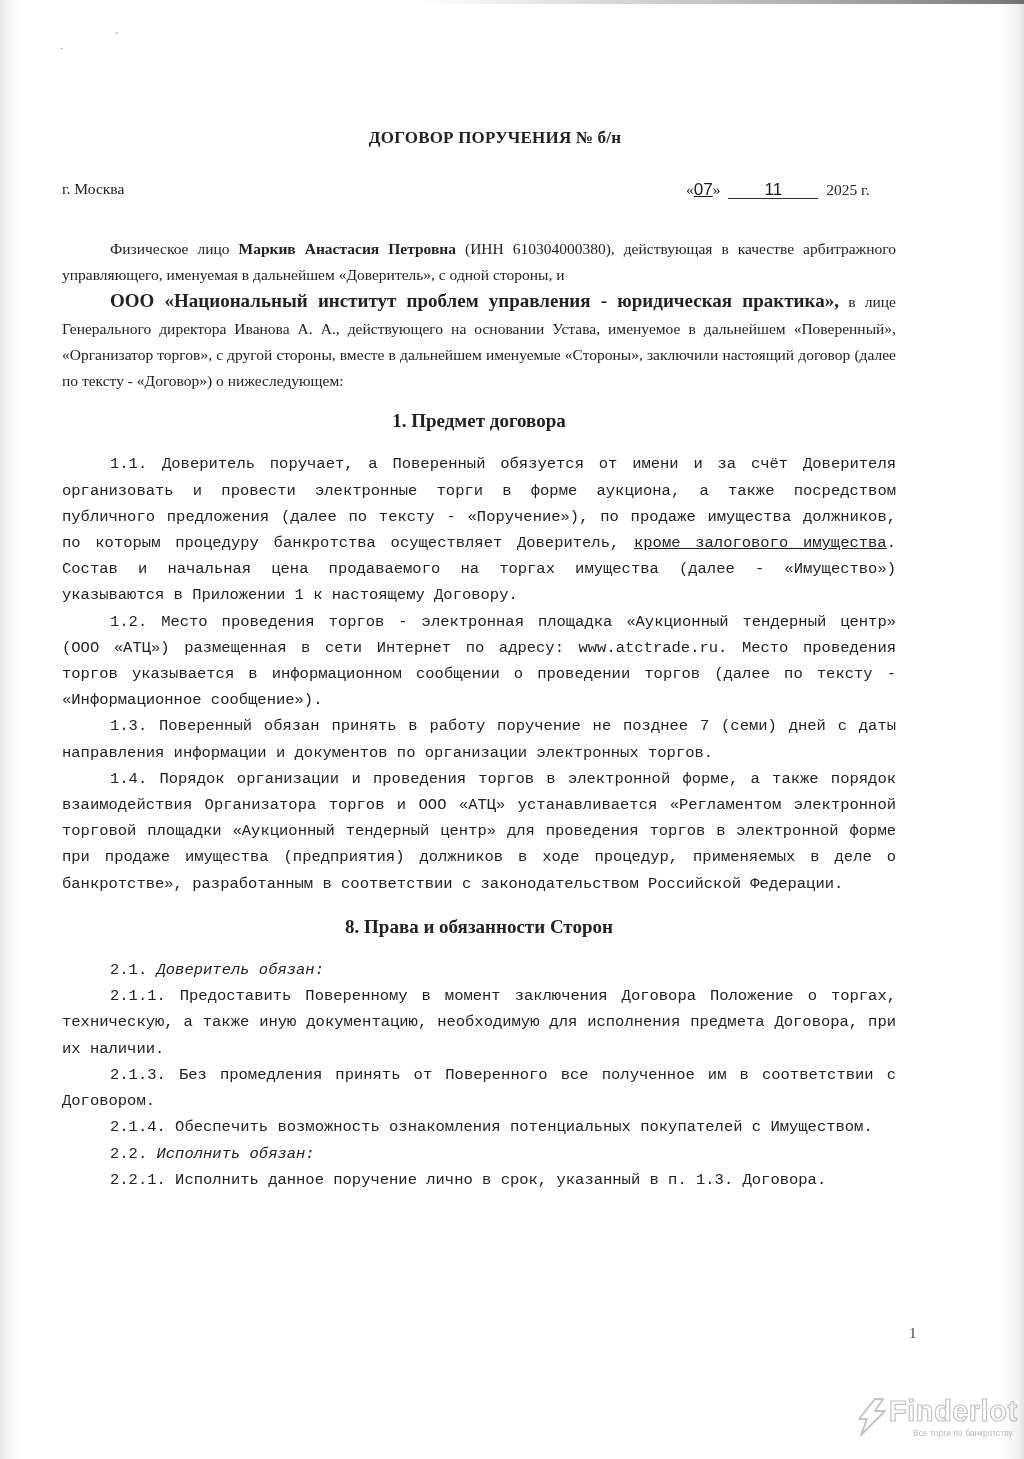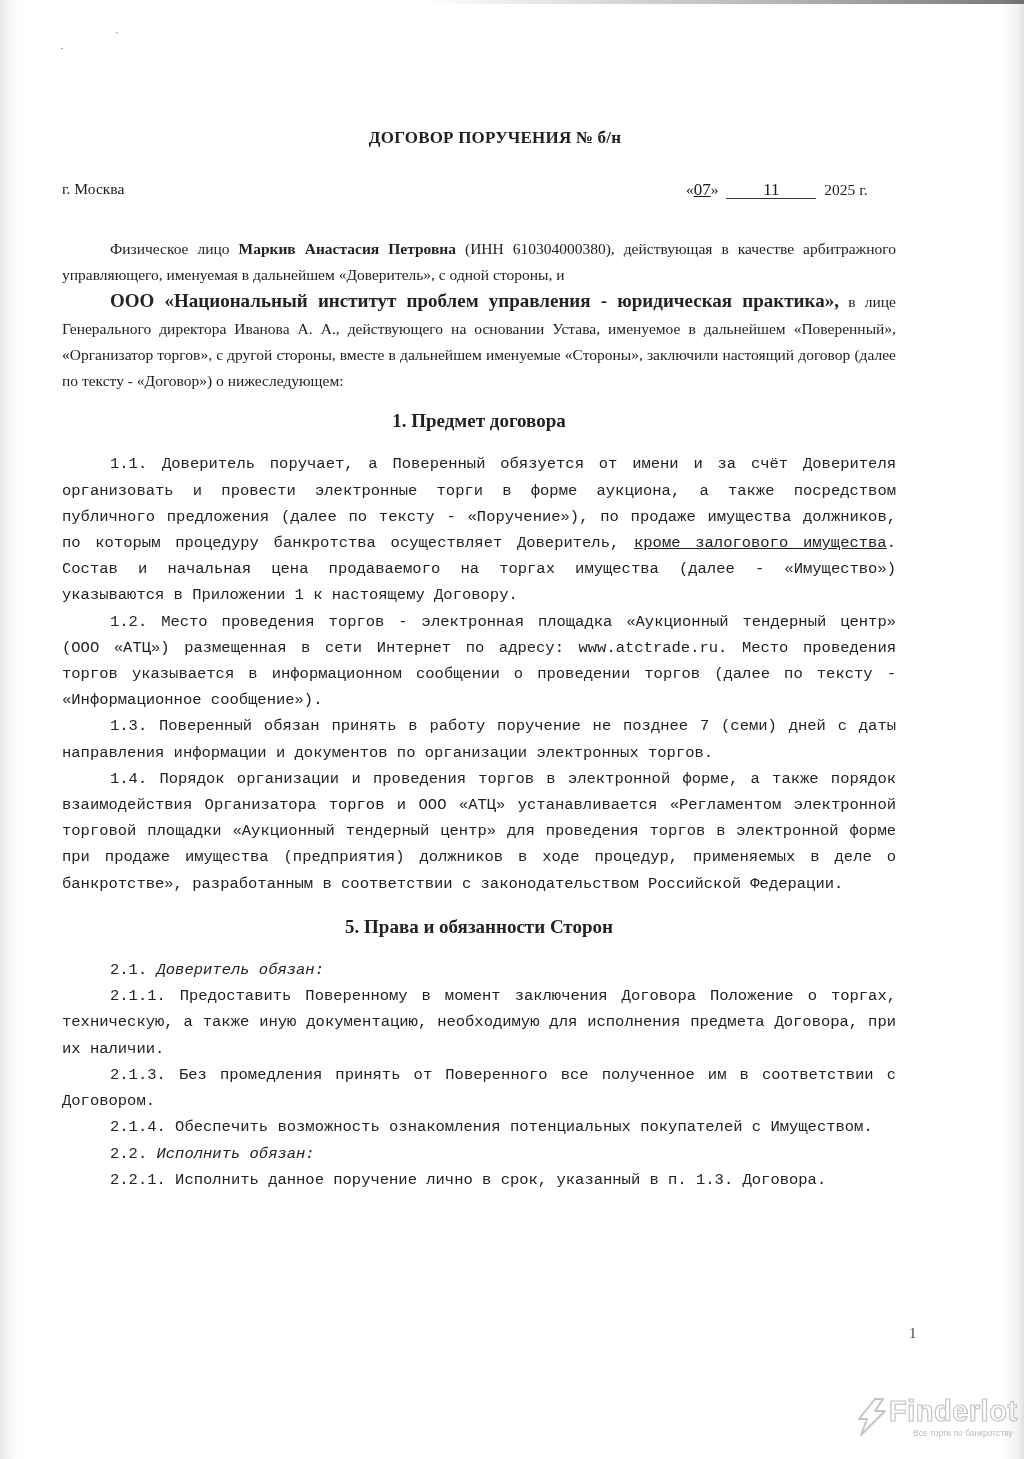--- a/index.html
+++ b/index.html
@@ -18,21 +18,21 @@
     position: absolute; left: 420px; top: 0; width: 604px; height: 4px;
     background: linear-gradient(90deg, rgba(120,120,120,0) 0%, rgba(90,90,90,0.45) 60%, rgba(60,60,60,0.7) 100%);
   }
   .specks { position: absolute; font-size: 11px; color: #666; }
   .title {
     position: absolute; top: 128px; left: 0; width: 968px; text-align: center;
     font-weight: bold; font-size: 17px; letter-spacing: 0.2px; padding-left: 11px;
   }
   .city { position: absolute; left: 62px; top: 180px; font-size: 15.5px; }
   .date { position: absolute; left: 686px; top: 180px; font-size: 15.5px; white-space: nowrap; }
-  .date .hand { font-family: Liberation Serif, serif; font-size: 17px; color: #1a1a1a; }
+  .date .hand { font-family: Liberation Sans, sans-serif; font-size: 17px; color: #1a1a1a; }
   .date .u-day { text-decoration: underline; display: inline-block; }
   .date .u-month { display: inline-block; width: 90px; border-bottom: 1px solid #333; text-align: center; margin: 0 4px; line-height: 16px; }
   .body {
     position: absolute; left: 62px; top: 236px; width: 834px;
     font-size: 15.5px; line-height: 26.2px; text-align: justify;
   }
   .body p { margin: 0; }
   .ind { text-indent: 48px; }
   .ind2 { text-indent: 48px; font-family: Liberation Mono, monospace; }
   .h { text-align: center; font-weight: bold; font-size: 19px; margin: 14px 0 17px 0 !important; text-indent: 0; }
@@ -81,21 +81,21 @@
     <p class="ind"><span>Физическое лицо </span><b>Маркив Анастасия Петровна</b><span> (ИНН 610304000380), действующая в качестве арбитражного управляющего, именуемая в дальнейшем «Доверитель», с одной стороны, и</span></p>
     <p class="ind"><span class="party2">ООО «Национальный институт проблем управления - юридическая практика»,</span><span> в лице Генерального директора Иванова А. А., действующего на основании Устава, именуемое в дальнейшем «Поверенный», «Организатор торгов», с другой стороны, вместе в дальнейшем именуемые «Стороны», заключили настоящий договор (далее по тексту - «Договор») о нижеследующем:</span></p>
 
     <p class="h">1.  Предмет договора</p>
 
     <p class="ind2"><span>1.1. Доверитель поручает, а Поверенный обязуется от имени и за счёт Доверителя организовать и провести электронные торги в форме аукциона, а также посредством публичного предложения (далее по тексту - «Поручение»), по продаже имущества должников, по которым процедуру банкротства осуществляет Доверитель, </span><span class="u">кроме залогового имущества</span><span>. Состав и начальная цена продаваемого на торгах имущества (далее - «Имущество») указываются в Приложении 1 к настоящему Договору.</span></p>
     <p class="ind2">1.2. Место проведения торгов - электронная площадка «Аукционный тендерный центр» (ООО «АТЦ») размещенная в сети Интернет по адресу: www.atctrade.ru. Место проведения торгов указывается в информационном сообщении о проведении торгов (далее по тексту - «Информационное сообщение»).</p>
     <p class="ind2">1.3. Поверенный обязан принять в работу поручение не позднее 7 (семи) дней с даты направления информации и документов по организации электронных торгов.</p>
     <p class="ind2">1.4. Порядок организации и проведения торгов в электронной форме, а также порядок взаимодействия Организатора торгов и ООО «АТЦ» устанавливается «Регламентом электронной торговой площадки «Аукционный тендерный центр» для проведения торгов в электронной форме при продаже имущества (предприятия) должников в ходе процедур, применяемых в деле о банкротстве», разработанным в соответствии с законодательством Российской Федерации.</p>
 
-    <p class="h h2">5.  Права и обязанности Сторон</p>
+    <p class="h h2">8.  Права и обязанности Сторон</p>
 
     <p class="ind2"><span>2.1. </span><span class="ital">Доверитель обязан:</span></p>
     <p class="ind2">2.1.1. Предоставить Поверенному в момент заключения Договора Положение о торгах, техническую, а также иную документацию, необходимую для исполнения предмета Договора, при их наличии.</p>
     <p class="ind2">2.1.3. Без промедления принять от Поверенного все полученное им в соответствии с Договором.</p>
     <p class="ind2">2.1.4. Обеспечить возможность ознакомления потенциальных покупателей с Имуществом.</p>
     <p class="ind2"><span>2.2. </span><span class="ital">Исполнить обязан:</span></p>
     <p class="ind2">2.2.1. Исполнить данное поручение лично в срок, указанный в п. 1.3. Договора.</p>
   </div>
 
   <div class="pagenum">1</div>

